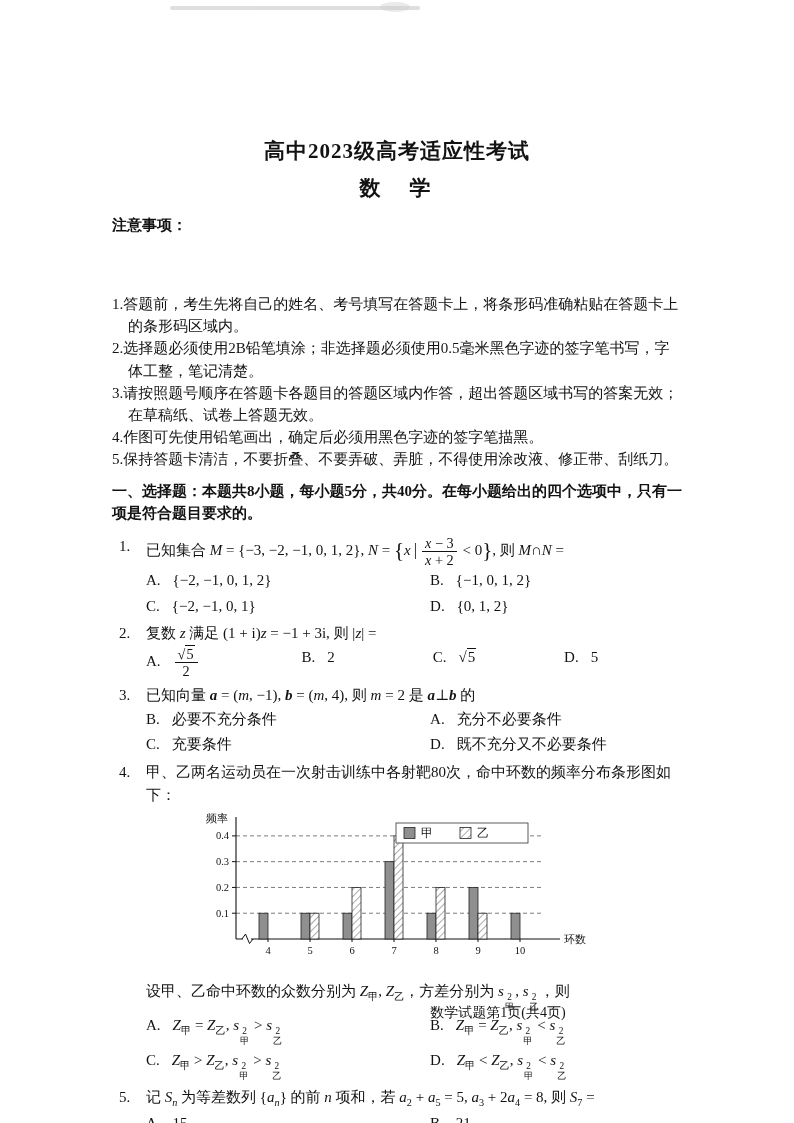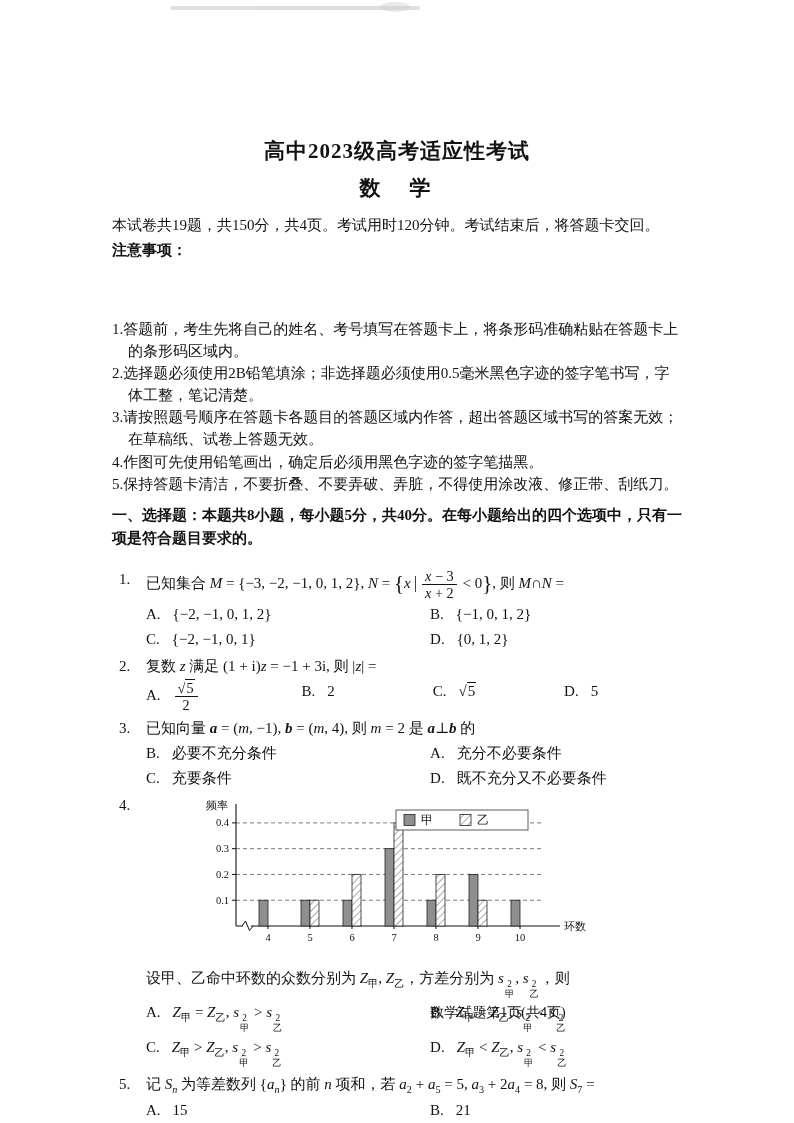--- a/index.html
+++ b/index.html
@@ -12,21 +12,21 @@
          background:#c4c4c4;border-radius:3px;opacity:.55;}
   .scan-artifact::after{content:"";position:absolute;left:210px;top:-4px;width:30px;height:10px;
          background:#a8a8a8;border-radius:50%;opacity:.45;}
   .title{margin:0 0 5px;text-align:center;font-size:21px;font-weight:700;letter-spacing:1px;}
   .subject{margin:0 0 10px;text-align:center;font-size:21px;font-weight:700;letter-spacing:4px;}
   .intro{margin:0 0 2px;}
   .notice{display:flex;flex-direction:column;}
   .notice-label{flex:0 0 79px;font-weight:700;white-space:nowrap;}
   .notice-items{flex:1;}
   .notice-item{margin:0;padding-left:16px;text-indent:-16px;line-height:1.48;}
-  .sec-heading{font-weight:700;margin:9px 0 19px;line-height:1.5;}
+  .sec-heading{font-weight:700;margin:9px 0 10px;line-height:1.5;}
   .question{padding-left:7px;margin:3px 0;}
   .q-row{display:flex;}
   .q-num{flex:0 0 27px;}
   .q-main{flex:1;min-width:0;}
   .q-stem{margin:0;line-height:1.55;}
   .opts{display:grid;margin:0;}
   .cols2{grid-template-columns:53% 47%;}
   .cols4{grid-template-columns:29% 24.5% 24.5% 22%;}
   .opt{margin:1px 0;line-height:1.55;}
   .opt-label{margin-right:12px;}
@@ -47,21 +47,20 @@
 </style>
 </head>
 <body>
 
 <div class="sheet">
   <div class="scan-artifact"></div>
 
   <h1 class="title">高中2023级高考适应性考试</h1>
   <h2 class="subject">数　学</h2>
 
-  <p class="intro">本试卷共19题，共150分，共4页。考试用时120分钟。考试结束后，将答题卡交回。</p>
 
   <div class="notice">
     <span class="notice-label">注意事项：</span>
     <div class="notice-items">
       <p class="notice-item">1.答题前，考生先将自己的姓名、考号填写在答题卡上，将条形码准确粘贴在答题卡上的条形码区域内。</p>
       <p class="notice-item">2.选择题必须使用2B铅笔填涂；非选择题必须使用0.5毫米黑色字迹的签字笔书写，字体工整，笔记清楚。</p>
       <p class="notice-item">3.请按照题号顺序在答题卡各题目的答题区域内作答，超出答题区域书写的答案无效；在草稿纸、试卷上答题无效。</p>
       <p class="notice-item">4.作图可先使用铅笔画出，确定后必须用黑色字迹的签字笔描黑。</p>
       <p class="notice-item">5.保持答题卡清洁，不要折叠、不要弄破、弄脏，不得使用涂改液、修正带、刮纸刀。</p>
     </div>
@@ -117,20 +116,21 @@
           <p class="opt"><span class="opt-label">D.</span><span class="opt-body">既不充分又不必要条件</span></p>
         </div>
       </div>
     </div>
   </div>
 
   <div class="question">
     <div class="q-row">
       <span class="q-num">4.</span>
       <div class="q-main">
+        <p class="q-stem">甲、乙两名运动员在一次射击训练中各射靶80次，命中环数的频率分布条形图如下：</p>
         <div class="chart-wrap">
           <svg viewBox="0 0 400 160" width="400" height="160" role="img">
               <defs>
                 <pattern id="hatch" width="5" height="5" patternUnits="userSpaceOnUse" patternTransform="rotate(45)">
                   <rect x="0" y="0" width="5" height="5" fill="#ffffff"></rect>
                   <line x1="0" y1="0" x2="0" y2="5" stroke="#555" stroke-width="1"></line>
                 </pattern>
               </defs>
               <line x1="46" y1="102.22222222222223" x2="352" y2="102.22222222222223" stroke="#444" stroke-width="0.7" stroke-dasharray="4 3"></line>
               <line x1="42" y1="102.22222222222223" x2="46" y2="102.22222222222223" stroke="#111111" stroke-width="1"></line>

